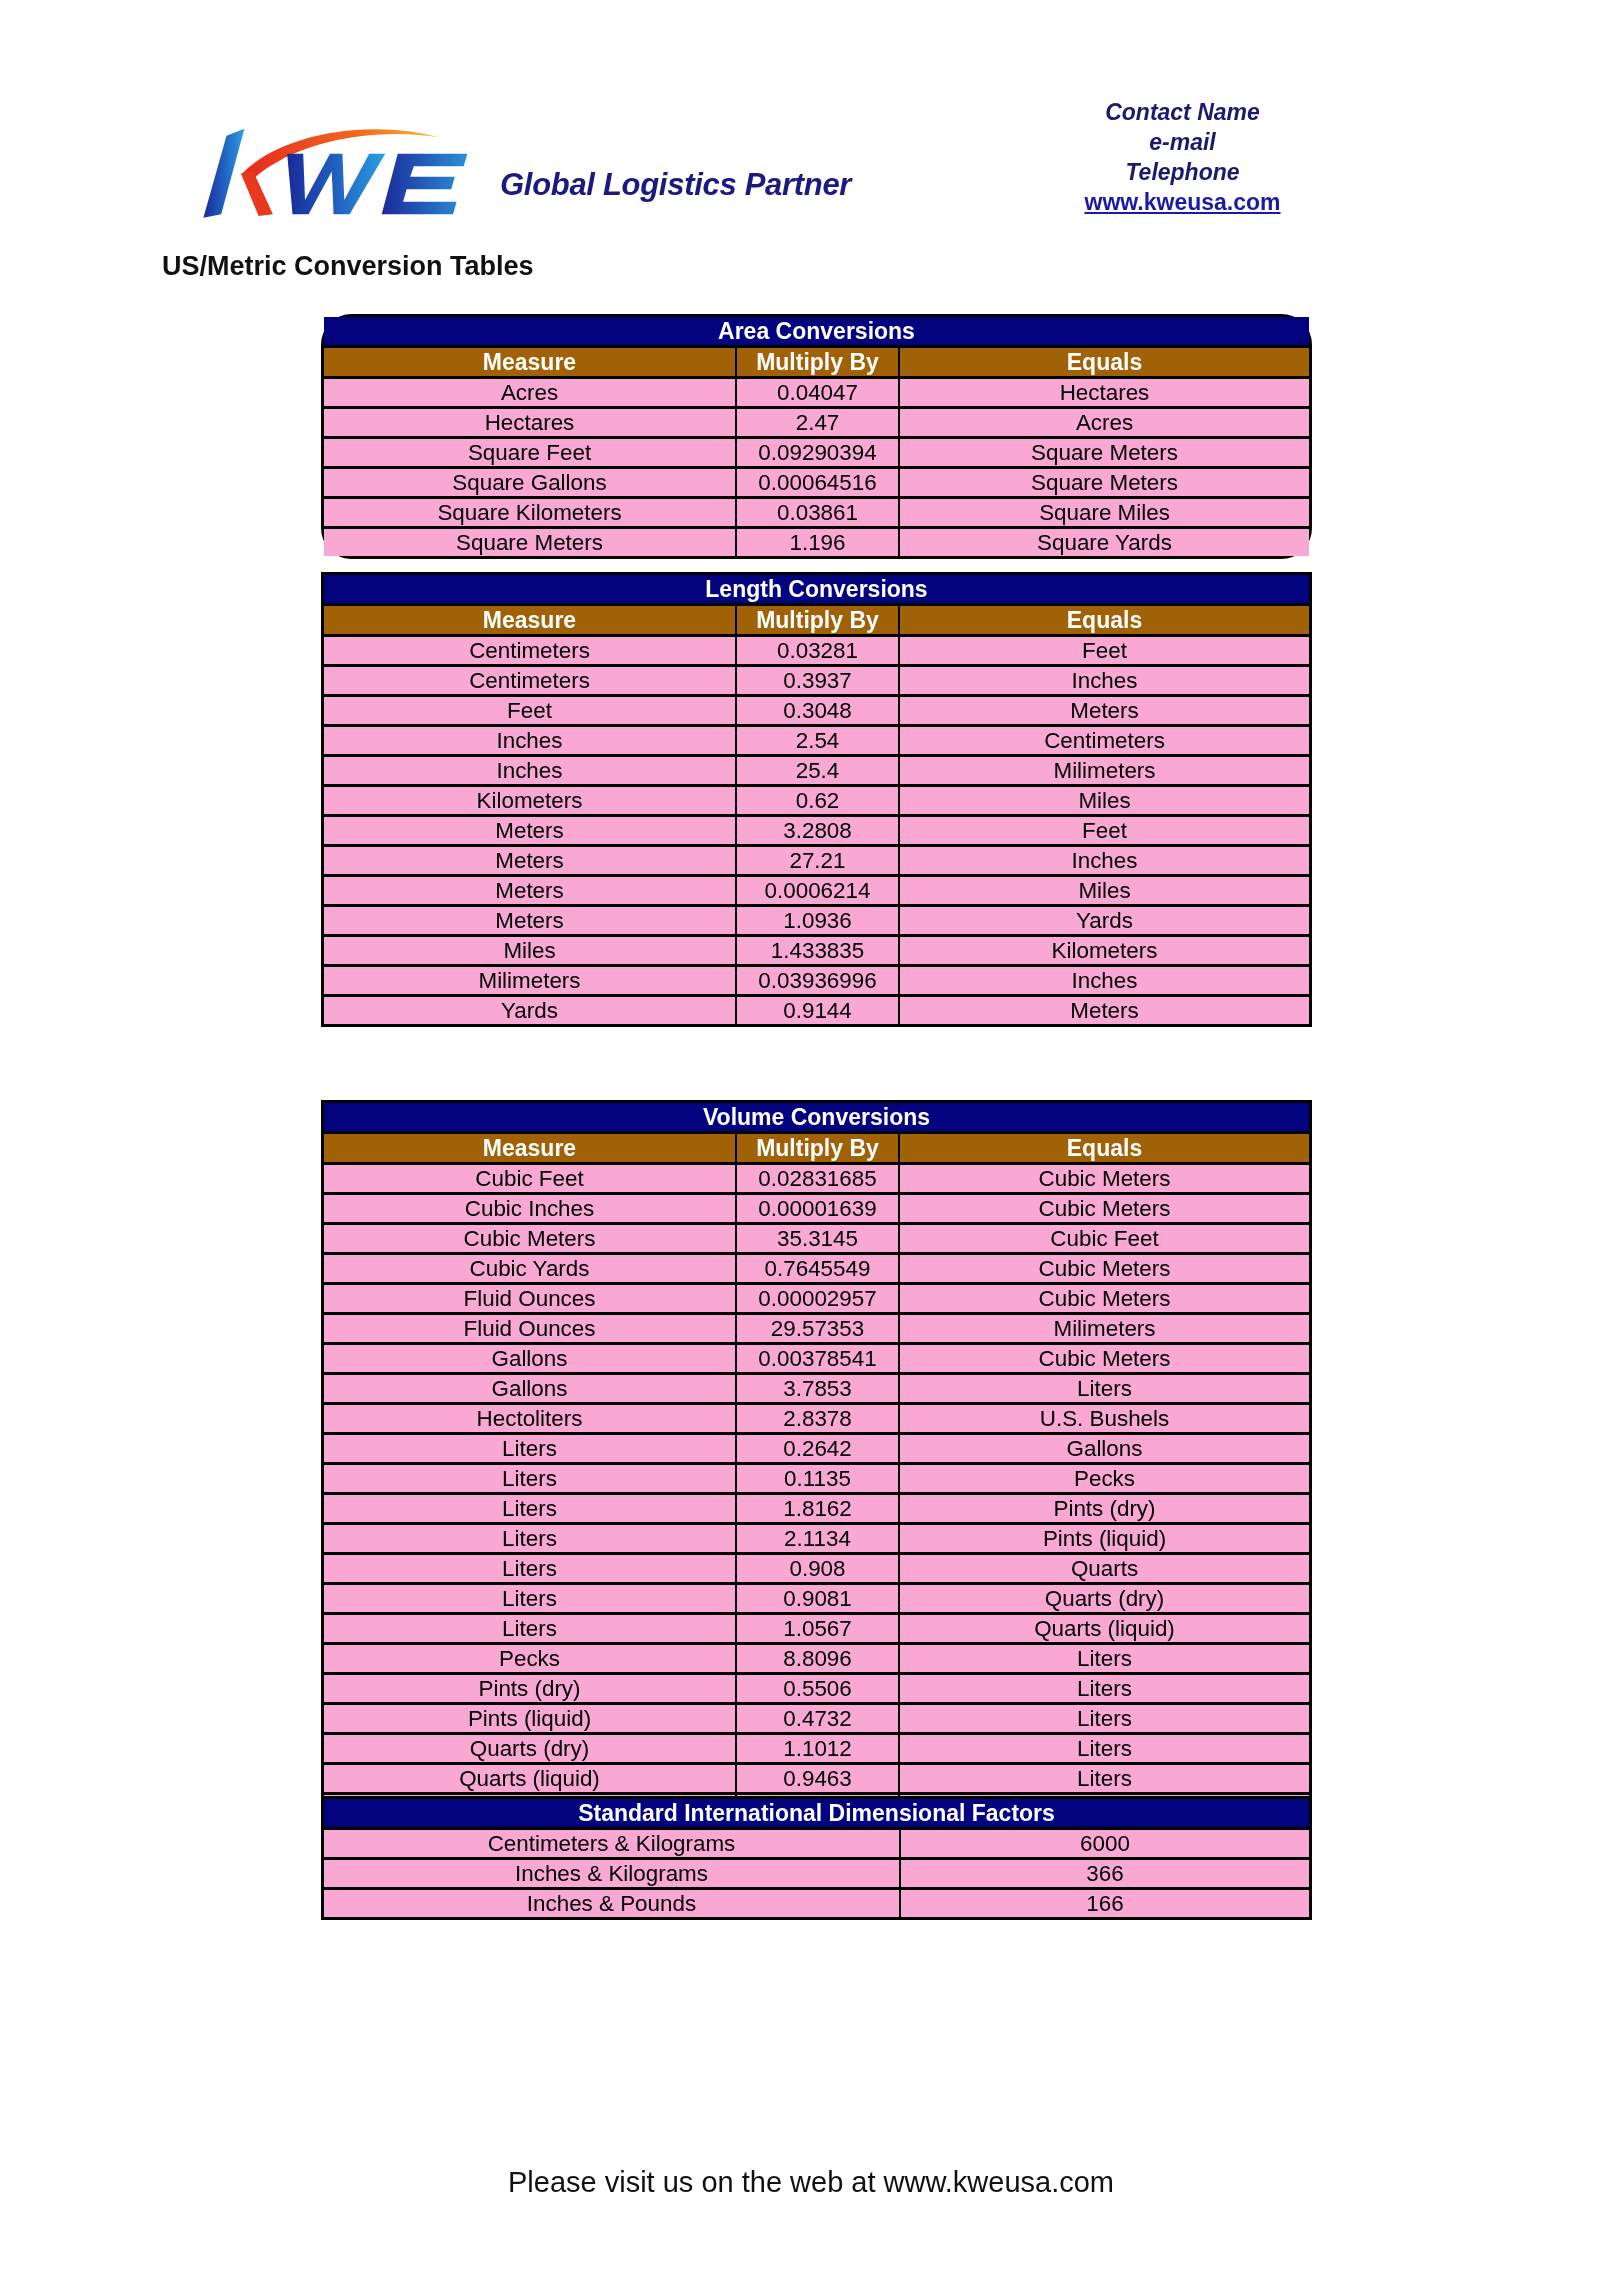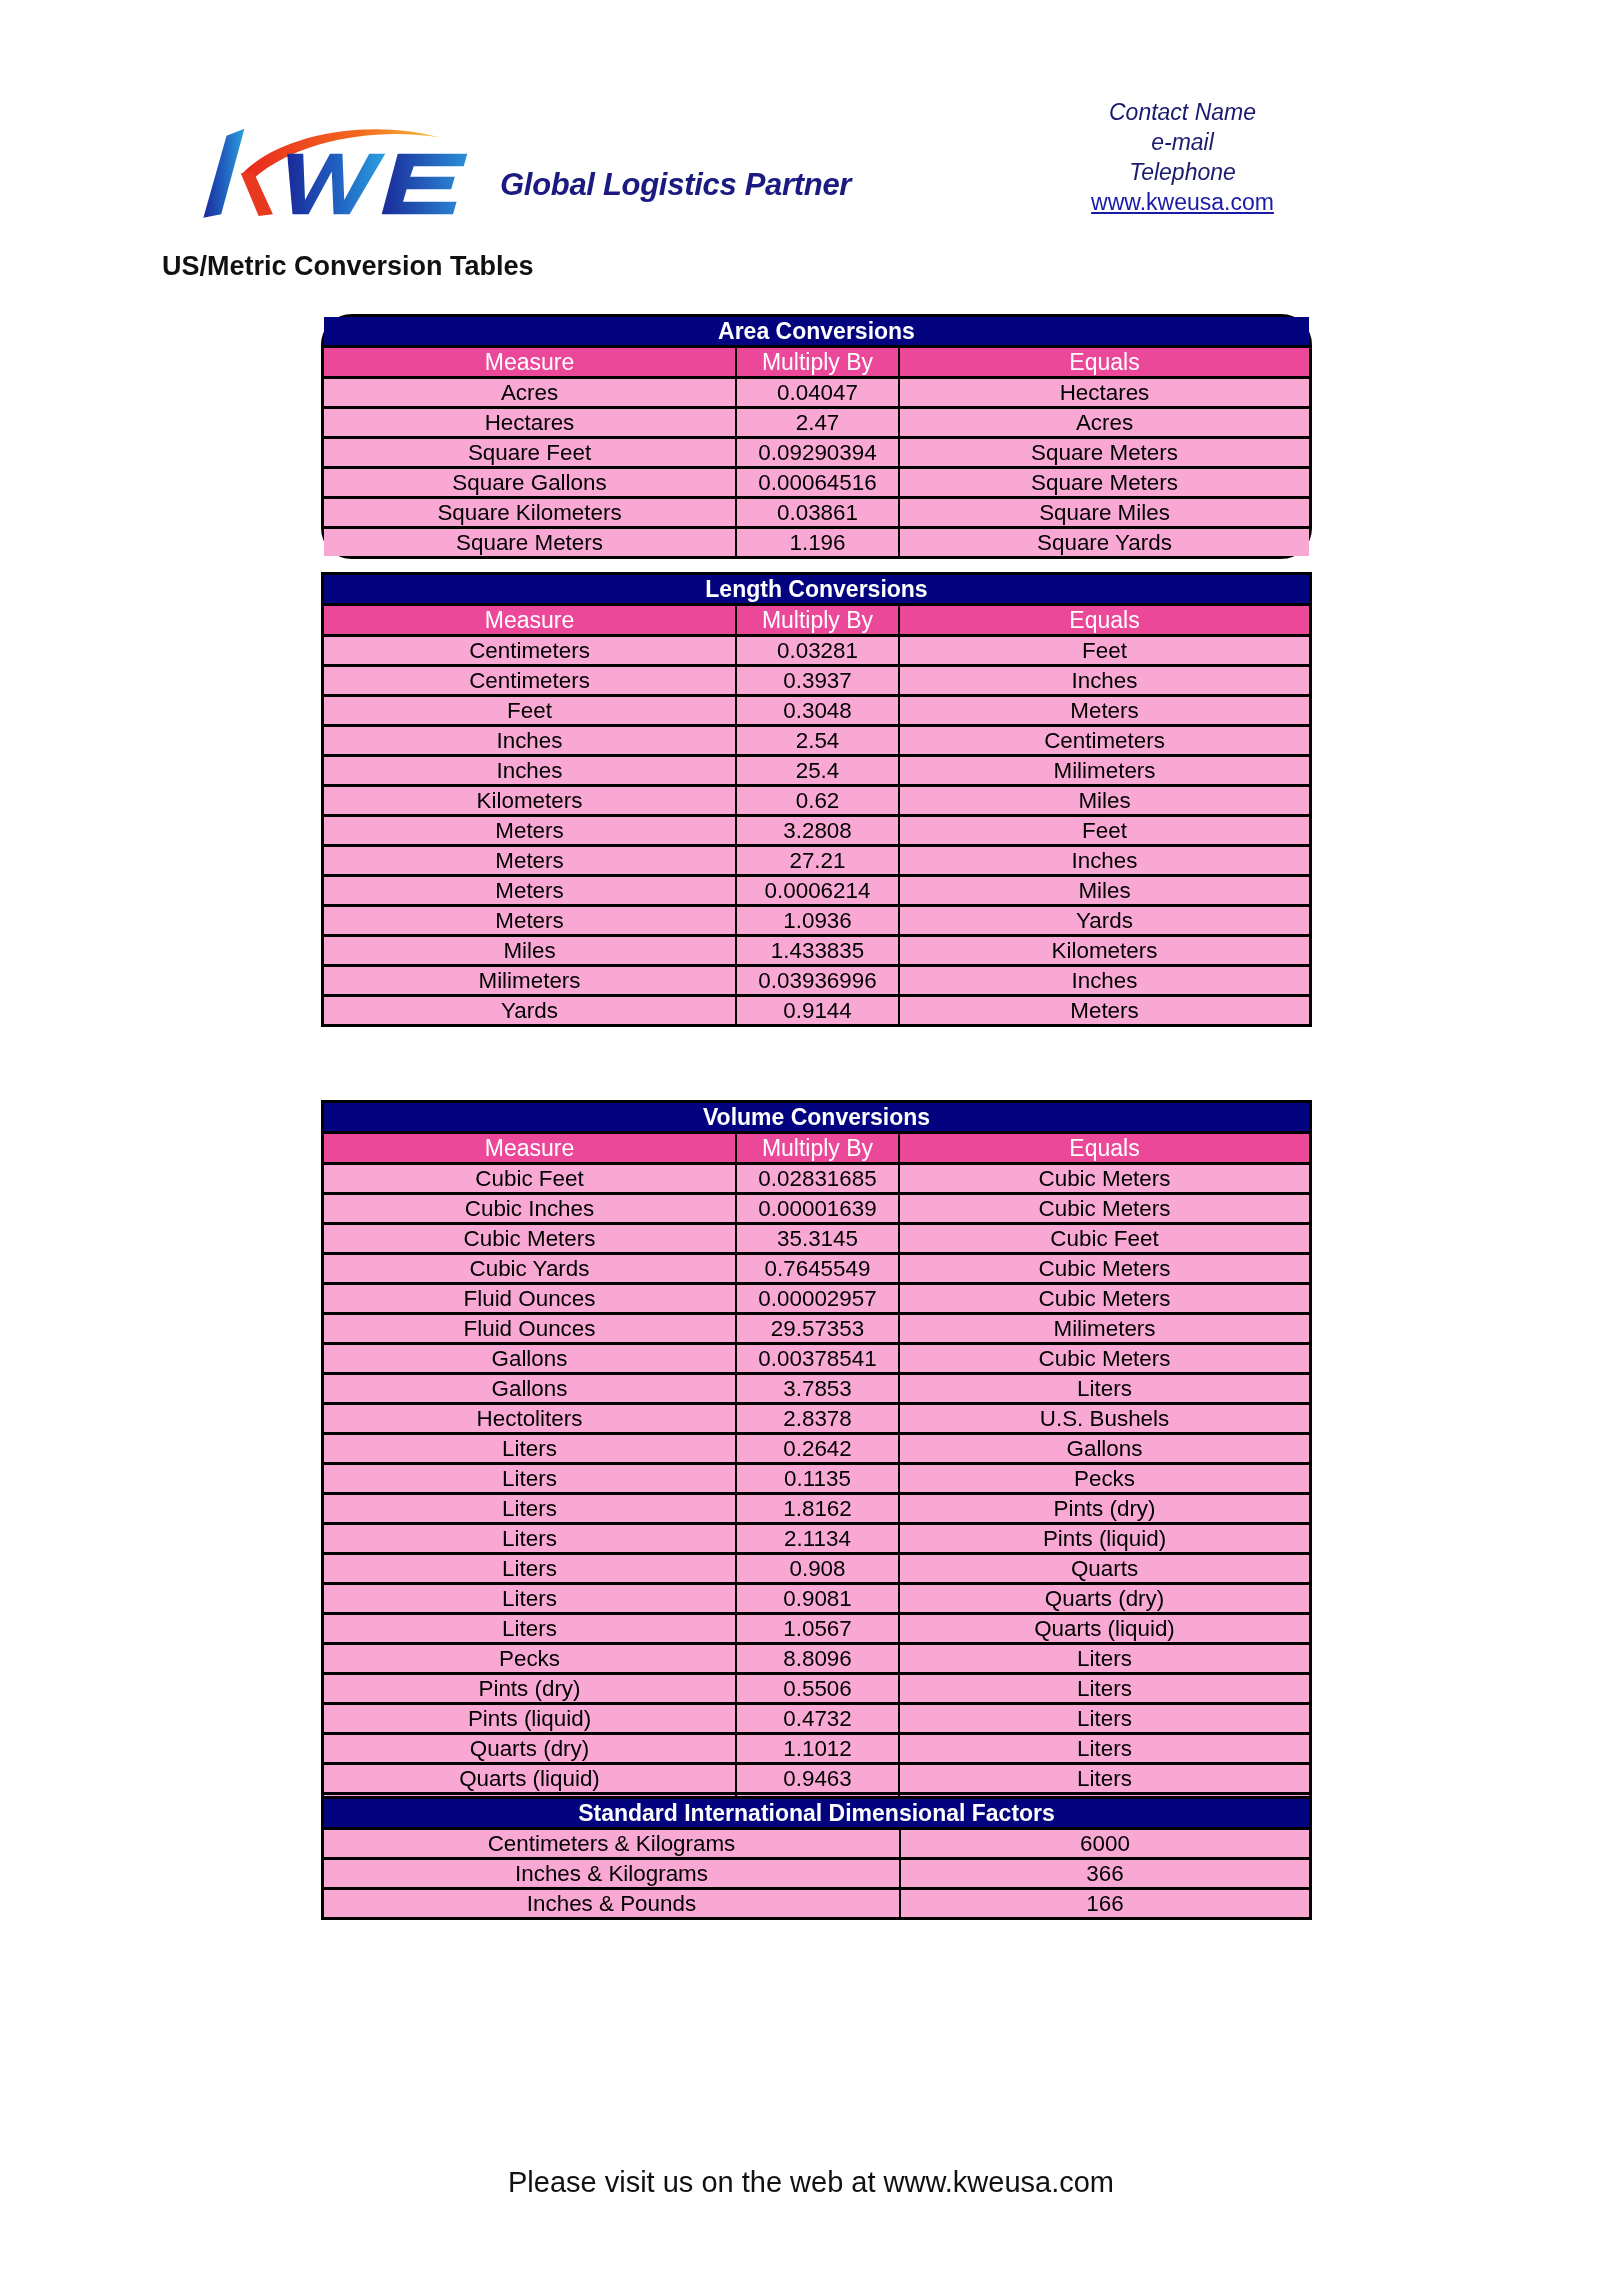--- a/index.html
+++ b/index.html
@@ -5,32 +5,32 @@
   html, body { margin: 0; padding: 0; background: #ffffff; }
   body { width: 1622px; height: 2293px; position: relative; overflow: hidden;
          font-family: "Liberation Sans", sans-serif; color: #000; }
 
   .logo { position: absolute; left: 199px; top: 118px; width: 278px; height: 107px; }
   .tagline { position: absolute; left: 500px; top: 167px; font-size: 31px; font-weight: bold;
              font-style: italic; color: #1a1a80; letter-spacing: -0.3px; }
 
   .contact { position: absolute; left: 1057px; top: 97px; width: 251px; text-align: center;
              font-style: italic; font-size: 23px; color: #1a1a6e; line-height: 30px; }
-  .contact .line { display: block; }
+  .contact .line { display: block; font-weight: bold; }
   .contact .link { font-style: normal; color: #1a1aa8; text-decoration: underline; }
 
   .page-title { position: absolute; left: 162px; top: 251px; font-size: 27px; font-weight: bold; color: #111; }
 
   .tbl { position: absolute; left: 321px; width: 991px; border: 3.6px solid #000; box-sizing: border-box;
          background: #000; }
   .tbl-title { background: #03037f; color: #fff; font-weight: bold; font-size: 23px; text-align: center;
                height: 28px; line-height: 28px; border-bottom: 3.6px solid #000; }
   .row { display: flex; height: 27px; border-bottom: 3.1px solid #000; }
   .row:last-child { border-bottom: none; }
-  .row.head { background: #ec4899; color: #fff; font-weight: normal; height: 28px; }
+  .row.head { background: #a16207; color: #fff; font-weight: bold; height: 28px; }
   .cell { text-align: center; font-size: 22.4px; line-height: 27px; white-space: nowrap; overflow: hidden; }
   .row.head .cell { line-height: 28px; font-size: 23px; }
   .row.data { background: #f9a8d4; }
   .c1 { width: 411px; border-right: 2.7px solid #000; }
   .c2 { width: 161px; border-right: 2.7px solid #000; }
   .c3 { flex: 1; }
   .d1 { width: 575px; border-right: 2.7px solid #000; }
   .d2 { flex: 1; }
 
   #area { top: 314px; border-radius: 31px; }

